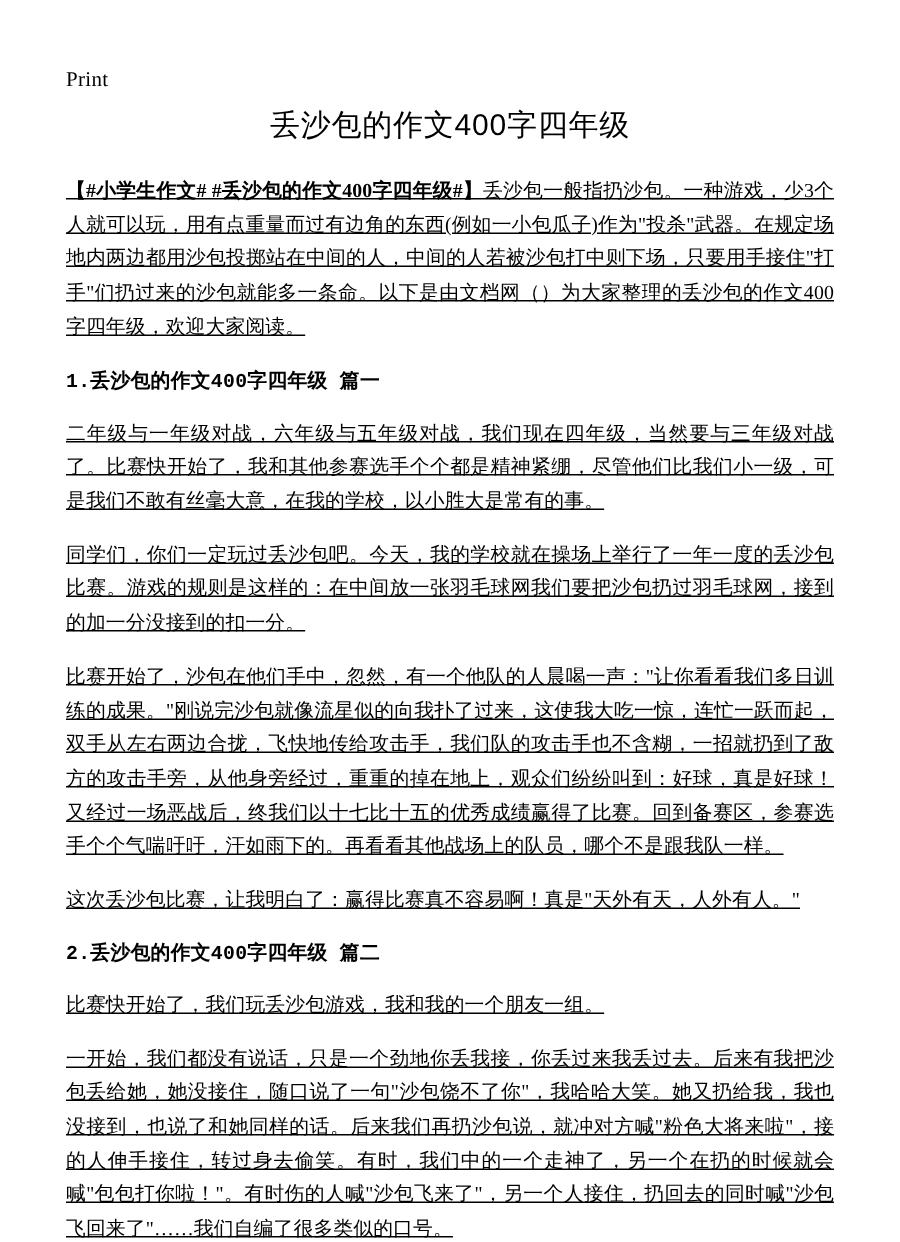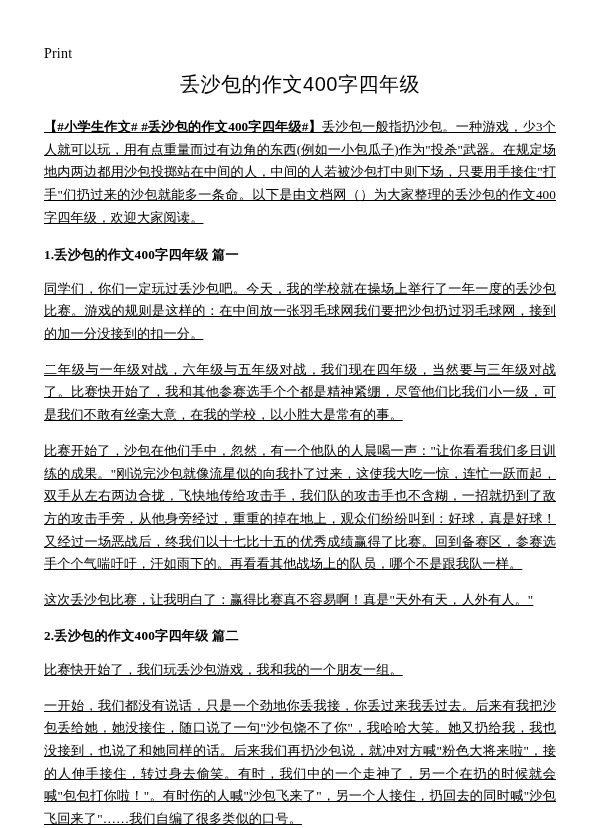--- a/index.html
+++ b/index.html
@@ -55,21 +55,21 @@
     letter-spacing: 0.1px;
     text-decoration: underline;
   }
   p.para.lead {
     margin-bottom: 14px;
   }
   .bold-lead {
     font-weight: bold;
   }
   h2.sec-title {
-    font-family: Liberation Serif, serif;
+    font-family: Liberation Mono, monospace;
     font-size: 13.2px;
     font-weight: bold;
     margin: 0 0 13px 0;
     line-height: 1.6;
     letter-spacing: 0.2px;
   }
 </style>
 </head>
 <body>
 
@@ -77,22 +77,22 @@
 
   <div class="print-label">Print</div>
 
   <div class="content">
 
     <h1 class="doc-title">丢沙包的作文400字四年级</h1>
 
     <p class="para lead"><span class="bold-lead">【#小学生作文# #丢沙包的作文400字四年级#】</span><span>丢沙包一般指扔沙包。一种游戏，少3个人就可以玩，用有点重量而过有边角的东西(例如一小包瓜子)作为"投杀"武器。在规定场地内两边都用沙包投掷站在中间的人，中间的人若被沙包打中则下场，只要用手接住"打手"们扔过来的沙包就能多一条命。以下是由文档网（）为大家整理的丢沙包的作文400字四年级，欢迎大家阅读。</span></p>
 
     <h2 class="sec-title">1.丢沙包的作文400字四年级 篇一</h2>
+    <p class="para">二年级与一年级对战，六年级与五年级对战，我们现在四年级，当然要与三年级对战了。比赛快开始了，我和其他参赛选手个个都是精神紧绷，尽管他们比我们小一级，可是我们不敢有丝毫大意，在我的学校，以小胜大是常有的事。</p>
     <p class="para">同学们，你们一定玩过丢沙包吧。今天，我的学校就在操场上举行了一年一度的丢沙包比赛。游戏的规则是这样的：在中间放一张羽毛球网我们要把沙包扔过羽毛球网，接到的加一分没接到的扣一分。</p>
-    <p class="para">二年级与一年级对战，六年级与五年级对战，我们现在四年级，当然要与三年级对战了。比赛快开始了，我和其他参赛选手个个都是精神紧绷，尽管他们比我们小一级，可是我们不敢有丝毫大意，在我的学校，以小胜大是常有的事。</p>
     <p class="para">比赛开始了，沙包在他们手中，忽然，有一个他队的人晨喝一声："让你看看我们多日训练的成果。"刚说完沙包就像流星似的向我扑了过来，这使我大吃一惊，连忙一跃而起，双手从左右两边合拢，飞快地传给攻击手，我们队的攻击手也不含糊，一招就扔到了敌方的攻击手旁，从他身旁经过，重重的掉在地上，观众们纷纷叫到：好球，真是好球！又经过一场恶战后，终我们以十七比十五的优秀成绩赢得了比赛。回到备赛区，参赛选手个个气喘吁吁，汗如雨下的。再看看其他战场上的队员，哪个不是跟我队一样。</p>
     <p class="para">这次丢沙包比赛，让我明白了：赢得比赛真不容易啊！真是"天外有天，人外有人。"</p>
 
     <h2 class="sec-title">2.丢沙包的作文400字四年级 篇二</h2>
     <p class="para">比赛快开始了，我们玩丢沙包游戏，我和我的一个朋友一组。</p>
     <p class="para">一开始，我们都没有说话，只是一个劲地你丢我接，你丢过来我丢过去。后来有我把沙包丢给她，她没接住，随口说了一句"沙包饶不了你"，我哈哈大笑。她又扔给我，我也没接到，也说了和她同样的话。后来我们再扔沙包说，就冲对方喊"粉色大将来啦"，接的人伸手接住，转过身去偷笑。有时，我们中的一个走神了，另一个在扔的时候就会喊"包包打你啦！"。有时伤的人喊"沙包飞来了"，另一个人接住，扔回去的同时喊"沙包飞回来了"……我们自编了很多类似的口号。</p>
 
   </div>
 </div>
 

